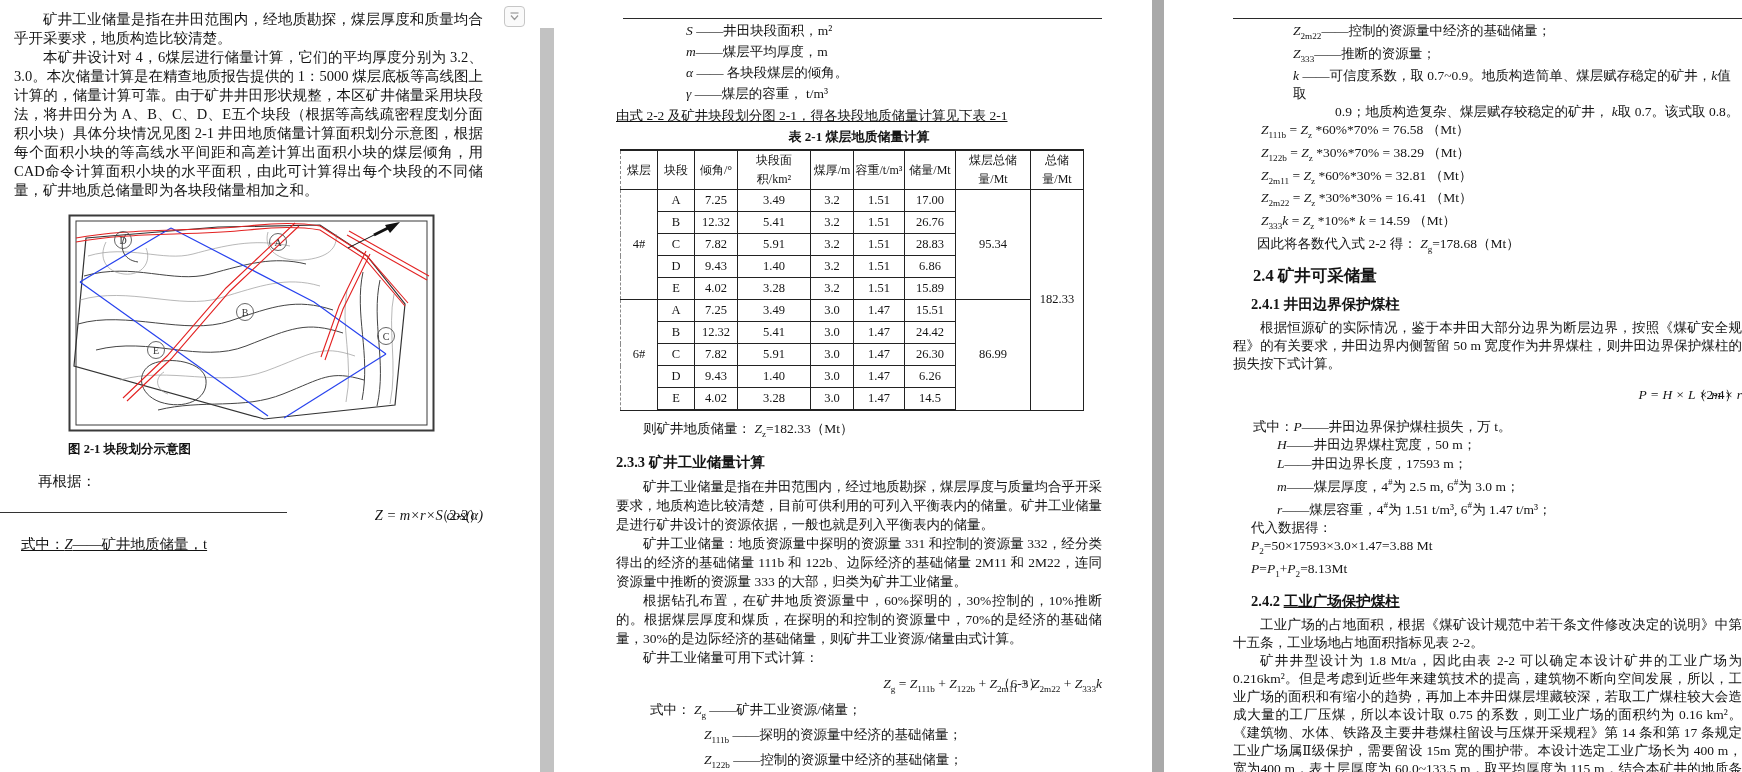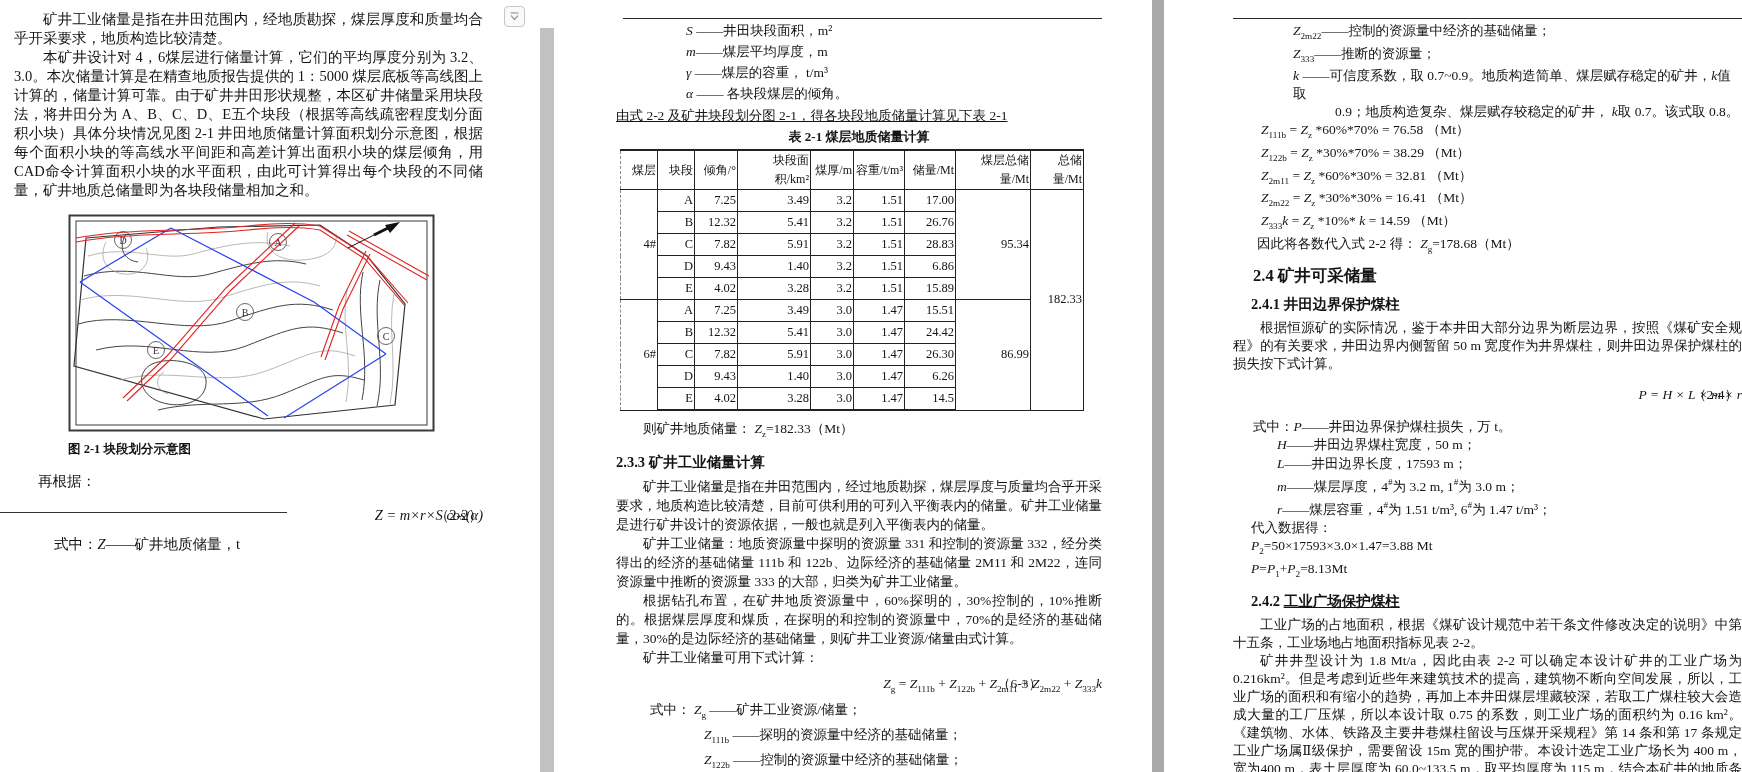--- a/index.html
+++ b/index.html
@@ -30,26 +30,26 @@
   
   .gapbtn{position:absolute;left:504px;top:6px;width:21px;height:21px;border:1px solid #c6c6c6;
     border-radius:4px;background:#fafafa;padding:0;display:flex;align-items:center;justify-content:center;cursor:pointer;}
   
   .figbox{margin:14px 0 0 54px;width:367px;height:218px;}
   .caption{width:367px;margin:8px 0 0 54px;text-align:left;font-weight:bold;font-size:12.5px;}
   .then{margin:13px 0 0 24px;}
   .frow{position:relative;margin-top:15px;height:20px;text-align:right;}
   .frow .fno{position:absolute;right:0;top:0;}
   .strayline{position:absolute;left:-14px;top:6px;width:287px;height:1px;background:#333;}
-  .where1{margin:9px 0 0 40px;}
+  .where1{margin:9px 0 0 7px;text-decoration:underline;}
   
   .defs{margin-left:70px;line-height:21px;}
   .leadin{margin-top:2px;text-decoration:underline;}
   .ttitle{margin-top:2px;text-align:center;font-weight:bold;font-size:13px;}
-  .gtable{margin:3px 0 0 4px;border-collapse:collapse;text-align:right;font-size:12.5px;table-layout:fixed;width:436px;padding-left:40px;}
+  .gtable{margin:3px 0 0 4px;border-collapse:collapse;text-align:center;font-size:12.5px;table-layout:fixed;width:436px;padding-left:40px;}
   .gtable th,.gtable td{border:1px solid #222;padding:0 1px;font-weight:normal;height:21px;overflow:hidden;}
   .gtable thead th{height:26px;border-top:2px solid #222;font-size:12px;}
   .gtable tr:last-child td{border-bottom:2px solid #222;}
   .gtable .seam{border-left:1px dashed #8a8a8a;}
   .gtable th:first-child{border-left:1px dashed #8a8a8a;}
   .geo{margin-top:8px;text-indent:2em;}
   .h233{margin:9px 0 5px 0;font-size:14.5px;font-weight:bold;}
   .f3{margin-top:7px;}
   .f3 .fno{right:60px;}
   .wl{margin:6px 0 0 34px;line-height:19.5px;}
@@ -165,22 +165,22 @@
       <path d="M3 5.5 L6.5 9.5 L10 5.5" stroke="#9a9a9a" stroke-width="1.2" fill="none" stroke-linejoin="round"></path>
     </svg>
   </button>
   <div class="toprule" id="rule2"></div>
   <div class="toprule" id="rule3"></div>
 
   <section class="page" id="p2">
     <div class="defs seg">
         <div><span class="var">S</span><span> ——井田块段面积，m²</span></div>
         <div><span class="var">m</span><span>——煤层平均厚度，m</span></div>
+        <div><span class="var">α</span><span> —— 各块段煤层的倾角。</span></div>
         <div><span class="var">γ</span><span> ——煤层的容重， t/m³</span></div>
-        <div><span class="var">α</span><span> —— 各块段煤层的倾角。</span></div>
       </div>
 
     <p class="leadin">由式 2-2 及矿井块段划分图 2-1，得各块段地质储量计算见下表 2-1</p>
     <div class="ttitle">表 2-1 煤层地质储量计算</div>
 
     <table class="gtable">
       <thead>
           <tr>
             <th style="width: 34px;">煤层</th>
             <th style="width: 34px;">块段</th>
@@ -338,21 +338,21 @@
 
     <div class="frow f4">
       <span class="fml fml-i">P = H × L × m × r</span>
       <span class="fno">（2-4）</span>
     </div>
 
     <div class="wl3 seg">
         <div><span>式中：</span><span class="var">P</span><span>——井田边界保护煤柱损失，万 t。</span></div>
         <div><span class="var">H</span><span>——井田边界煤柱宽度，50 m；</span></div>
         <div><span class="var">L</span><span>——井田边界长度，17593 m；</span></div>
-        <div><span class="var">m</span><span>——煤层厚度，4</span><sup>#</sup><span>为 3.2 m, 1</span><sup>#</sup><span>为 3.0 m；</span></div>
+        <div><span class="var">m</span><span>——煤层厚度，4</span><sup>#</sup><span>为 2.5 m, 6</span><sup>#</sup><span>为 3.0 m；</span></div>
         <div><span class="var">r</span><span>——煤层容重，4</span><sup>#</sup><span>为 1.51 t/m³, 6</span><sup>#</sup><span>为 1.47 t/m³；</span></div>
       </div>
 
     <p class="sub-note">代入数据得：</p>
 
     <div class="peqs seg">
         <div><span class="var">P</span><sub>2</sub><span>=50×17593×3.0×1.47=3.88 Mt</span></div>
         <div><span class="var">P</span><span>=</span><span class="var">P</span><sub>1</sub><span>+</span><span class="var">P</span><sub>2</sub><span>=8.13Mt</span></div>
       </div>
 

